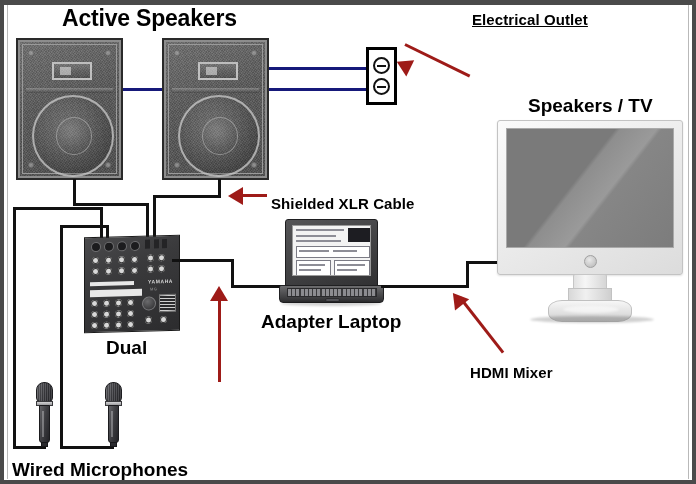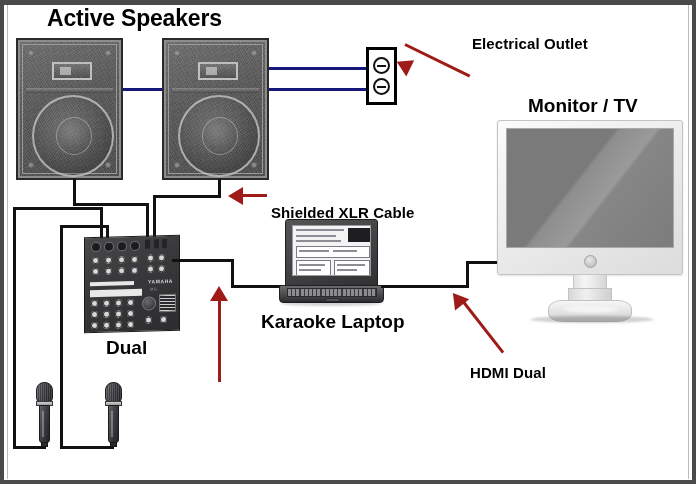--- a/index.html
+++ b/index.html
@@ -214,35 +214,36 @@
 
 <div id="diagram">
 
   <div class="frame-top"></div>
   <div class="frame-bottom"></div>
   <div class="frame-left"></div>
   <div class="frame-right"></div>
   <div class="inner-rule-left"></div>
   <div class="inner-rule-right"></div>
 
-  <div class="lbl lbl-xl" style="left:47px;top:7px;">Active Speakers</div>
-
-  <div class="lbl lbl-md" style="left:472px;top:36px;">Electrical Outlet</div>
-
-  <div class="lbl lbl-lg" style="left:528px;top:96px;">Monitor / TV</div>
-
-  <div class="lbl lbl-md" style="left:271px;top:205px;">Shielded XLR Cable</div>
+  <div class="lbl lbl-xl" style="left:62px;top:7px;">Active Speakers</div>
+
+  <div class="lbl lbl-md" style="left:472px;top:12px;text-decoration:underline;">Electrical Outlet</div>
+
+  <div class="lbl lbl-lg" style="left:528px;top:96px;">Speakers / TV</div>
+
+  <div class="lbl lbl-md" style="left:271px;top:196px;">Shielded XLR Cable</div>
 
   <div class="lbl lbl-lg" style="left:106px;top:338px;">Dual</div>
 
-  <div class="lbl lbl-lg" style="left:261px;top:312px;">Karaoke Laptop</div>
-
-  <div class="lbl lbl-md" style="left:470px;top:365px;">HDMI Dual</div>
-
-
+  <div class="lbl lbl-lg" style="left:261px;top:312px;">Adapter Laptop</div>
+
+  <div class="lbl lbl-md" style="left:470px;top:365px;">HDMI Mixer</div>
+
+
+  <div class="lbl lbl-lg" style="left:12px;top:460px;">Wired Microphones</div>
 
   <div class="pwr pwr-h" style="left:269px;top:67px;width:104px;"></div>
 
   <div class="pwr pwr-h" style="left:122px;top:88px;width:41px;"></div>
   <div class="pwr pwr-h" style="left:269px;top:88px;width:104px;"></div>
 
   <div class="outlet" style="left:366px;top:47px;width:31px;height:58px;">
     <div class="socket" style="left:4px;top:7px;"></div>
     <div class="socket" style="left:4px;top:28px;"></div>
   </div>

